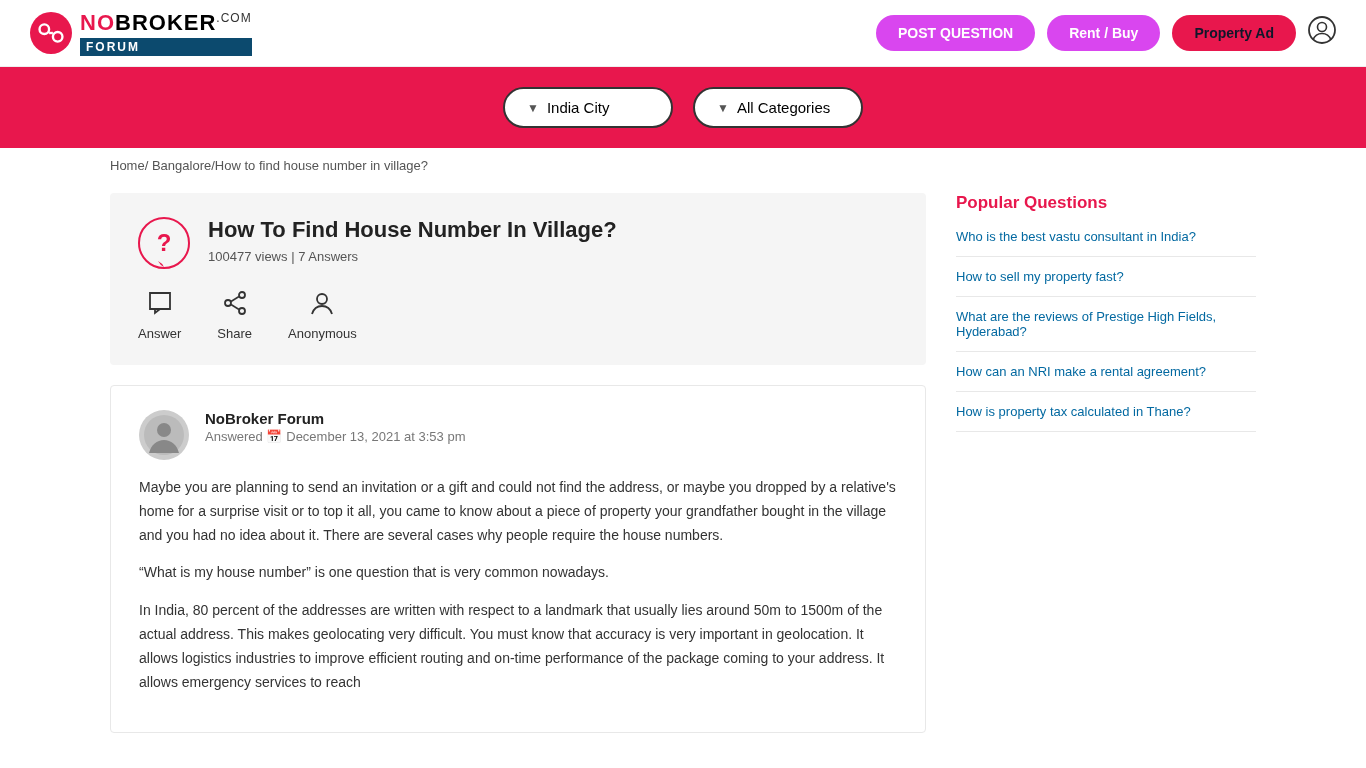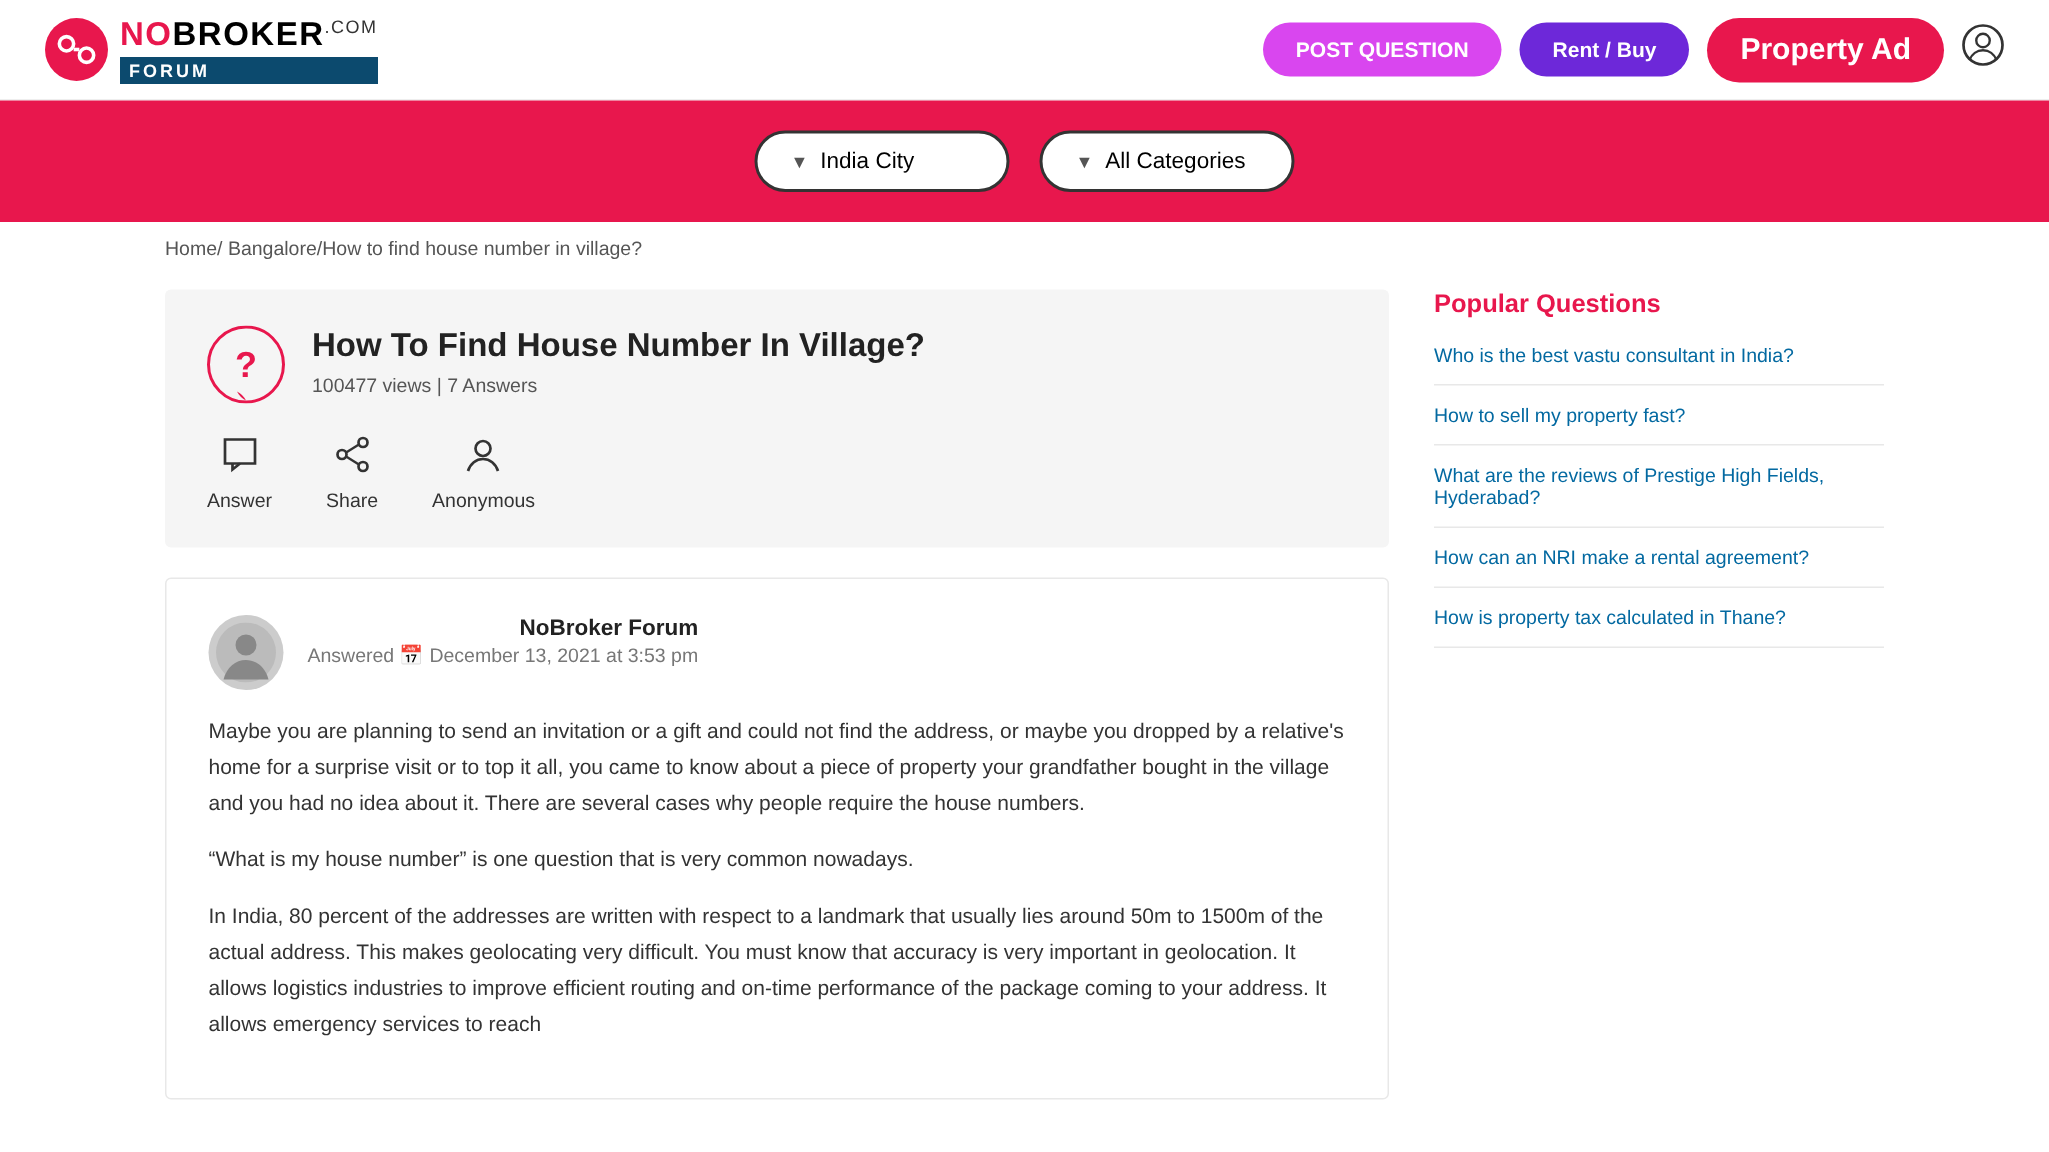--- a/index.html
+++ b/index.html
@@ -53,36 +53,36 @@
       background: #d946ef;
       color: #fff;
       border: none;
       border-radius: 25px;
       padding: 10px 22px;
       font-size: 14px;
       font-weight: bold;
       cursor: pointer;
     }
     .btn-rent-buy {
-      background: #6d28d9;
+      background: #d946ef;
       color: #fff;
       border: none;
       border-radius: 25px;
       padding: 10px 22px;
       font-size: 14px;
       font-weight: bold;
       cursor: pointer;
     }
     .btn-property-ad {
       background: #e8174d;
-      color: #ffffff;
+      color: #0f172a;
       border: none;
       border-radius: 25px;
       padding: 10px 22px;
-      font-size: 20px;
+      font-size: 14px;
       font-weight: bold;
       cursor: pointer;
     }
     .user-icon-btn {
       background: none;
       border: none;
       cursor: pointer;
       font-size: 24px;
       color: #333;
     }
@@ -183,21 +183,20 @@
       background: #fff;
       border: 1px solid #e8e8e8;
       border-radius: 4px;
       padding: 24px 28px;
     }
     .answer-author-row {
       display: flex;
       align-items: flex-start;
       gap: 16px;
       margin-bottom: 16px;
-      text-align: right;
     }
     .avatar {
       width: 50px;
       height: 50px;
       border-radius: 50%;
       background: #ccc;
       display: flex;
       align-items: center;
       justify-content: center;
       flex-shrink: 0;

